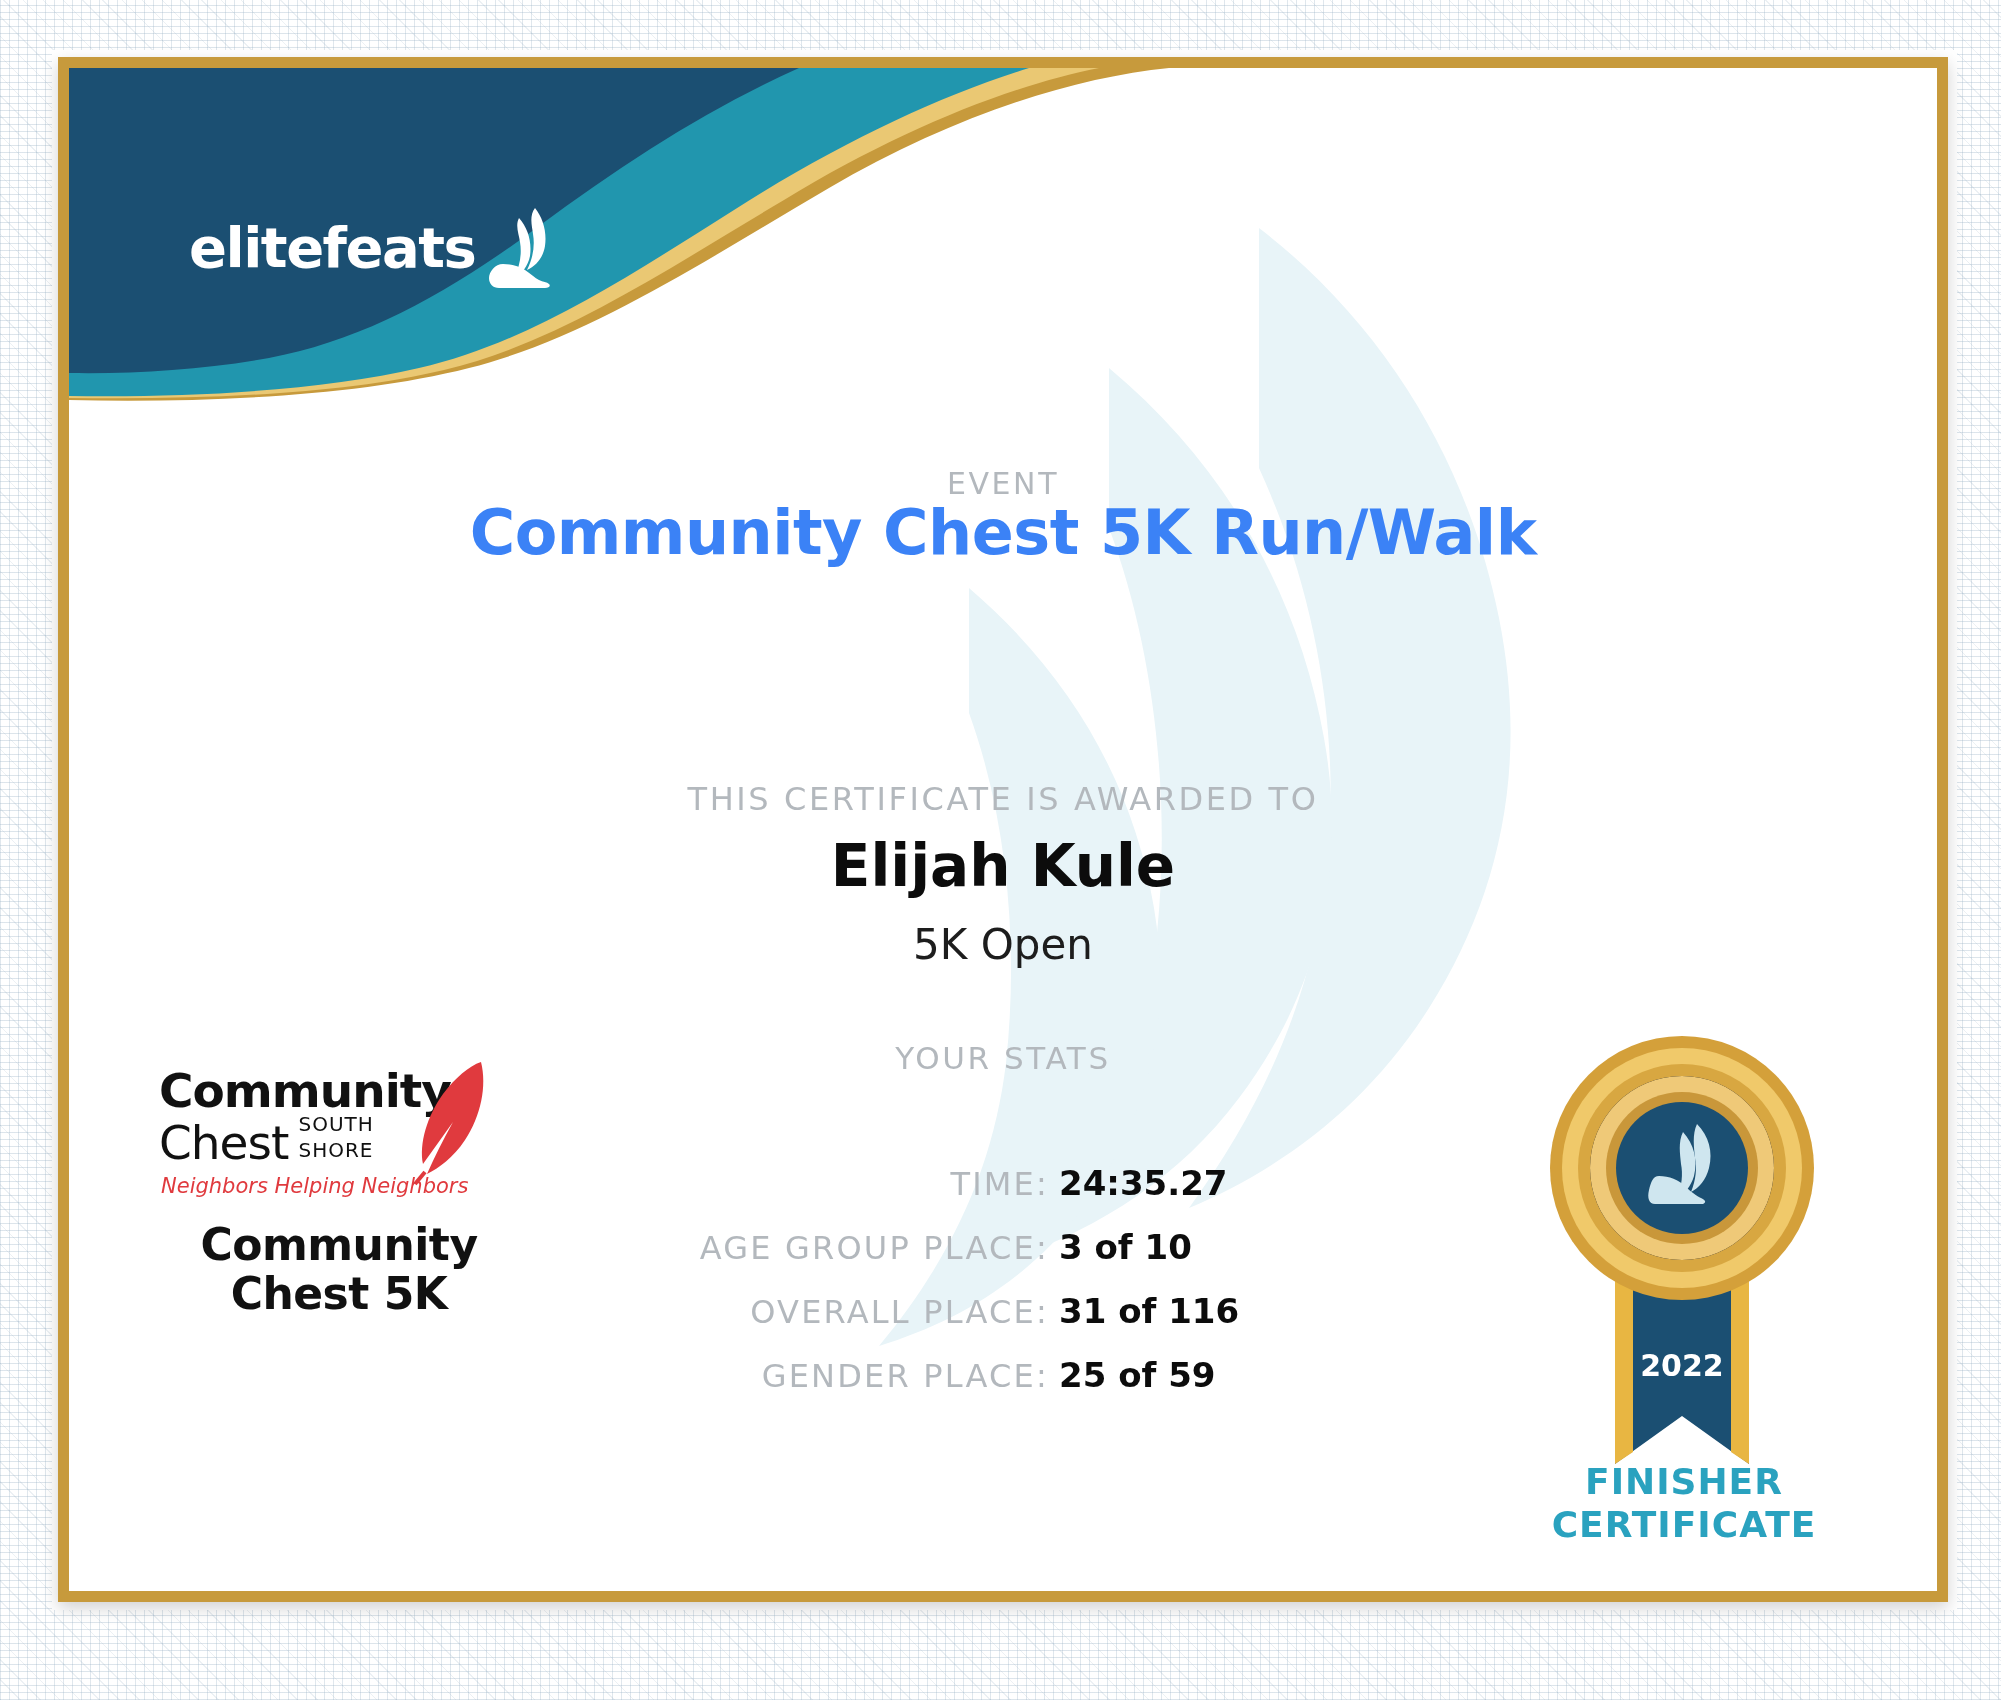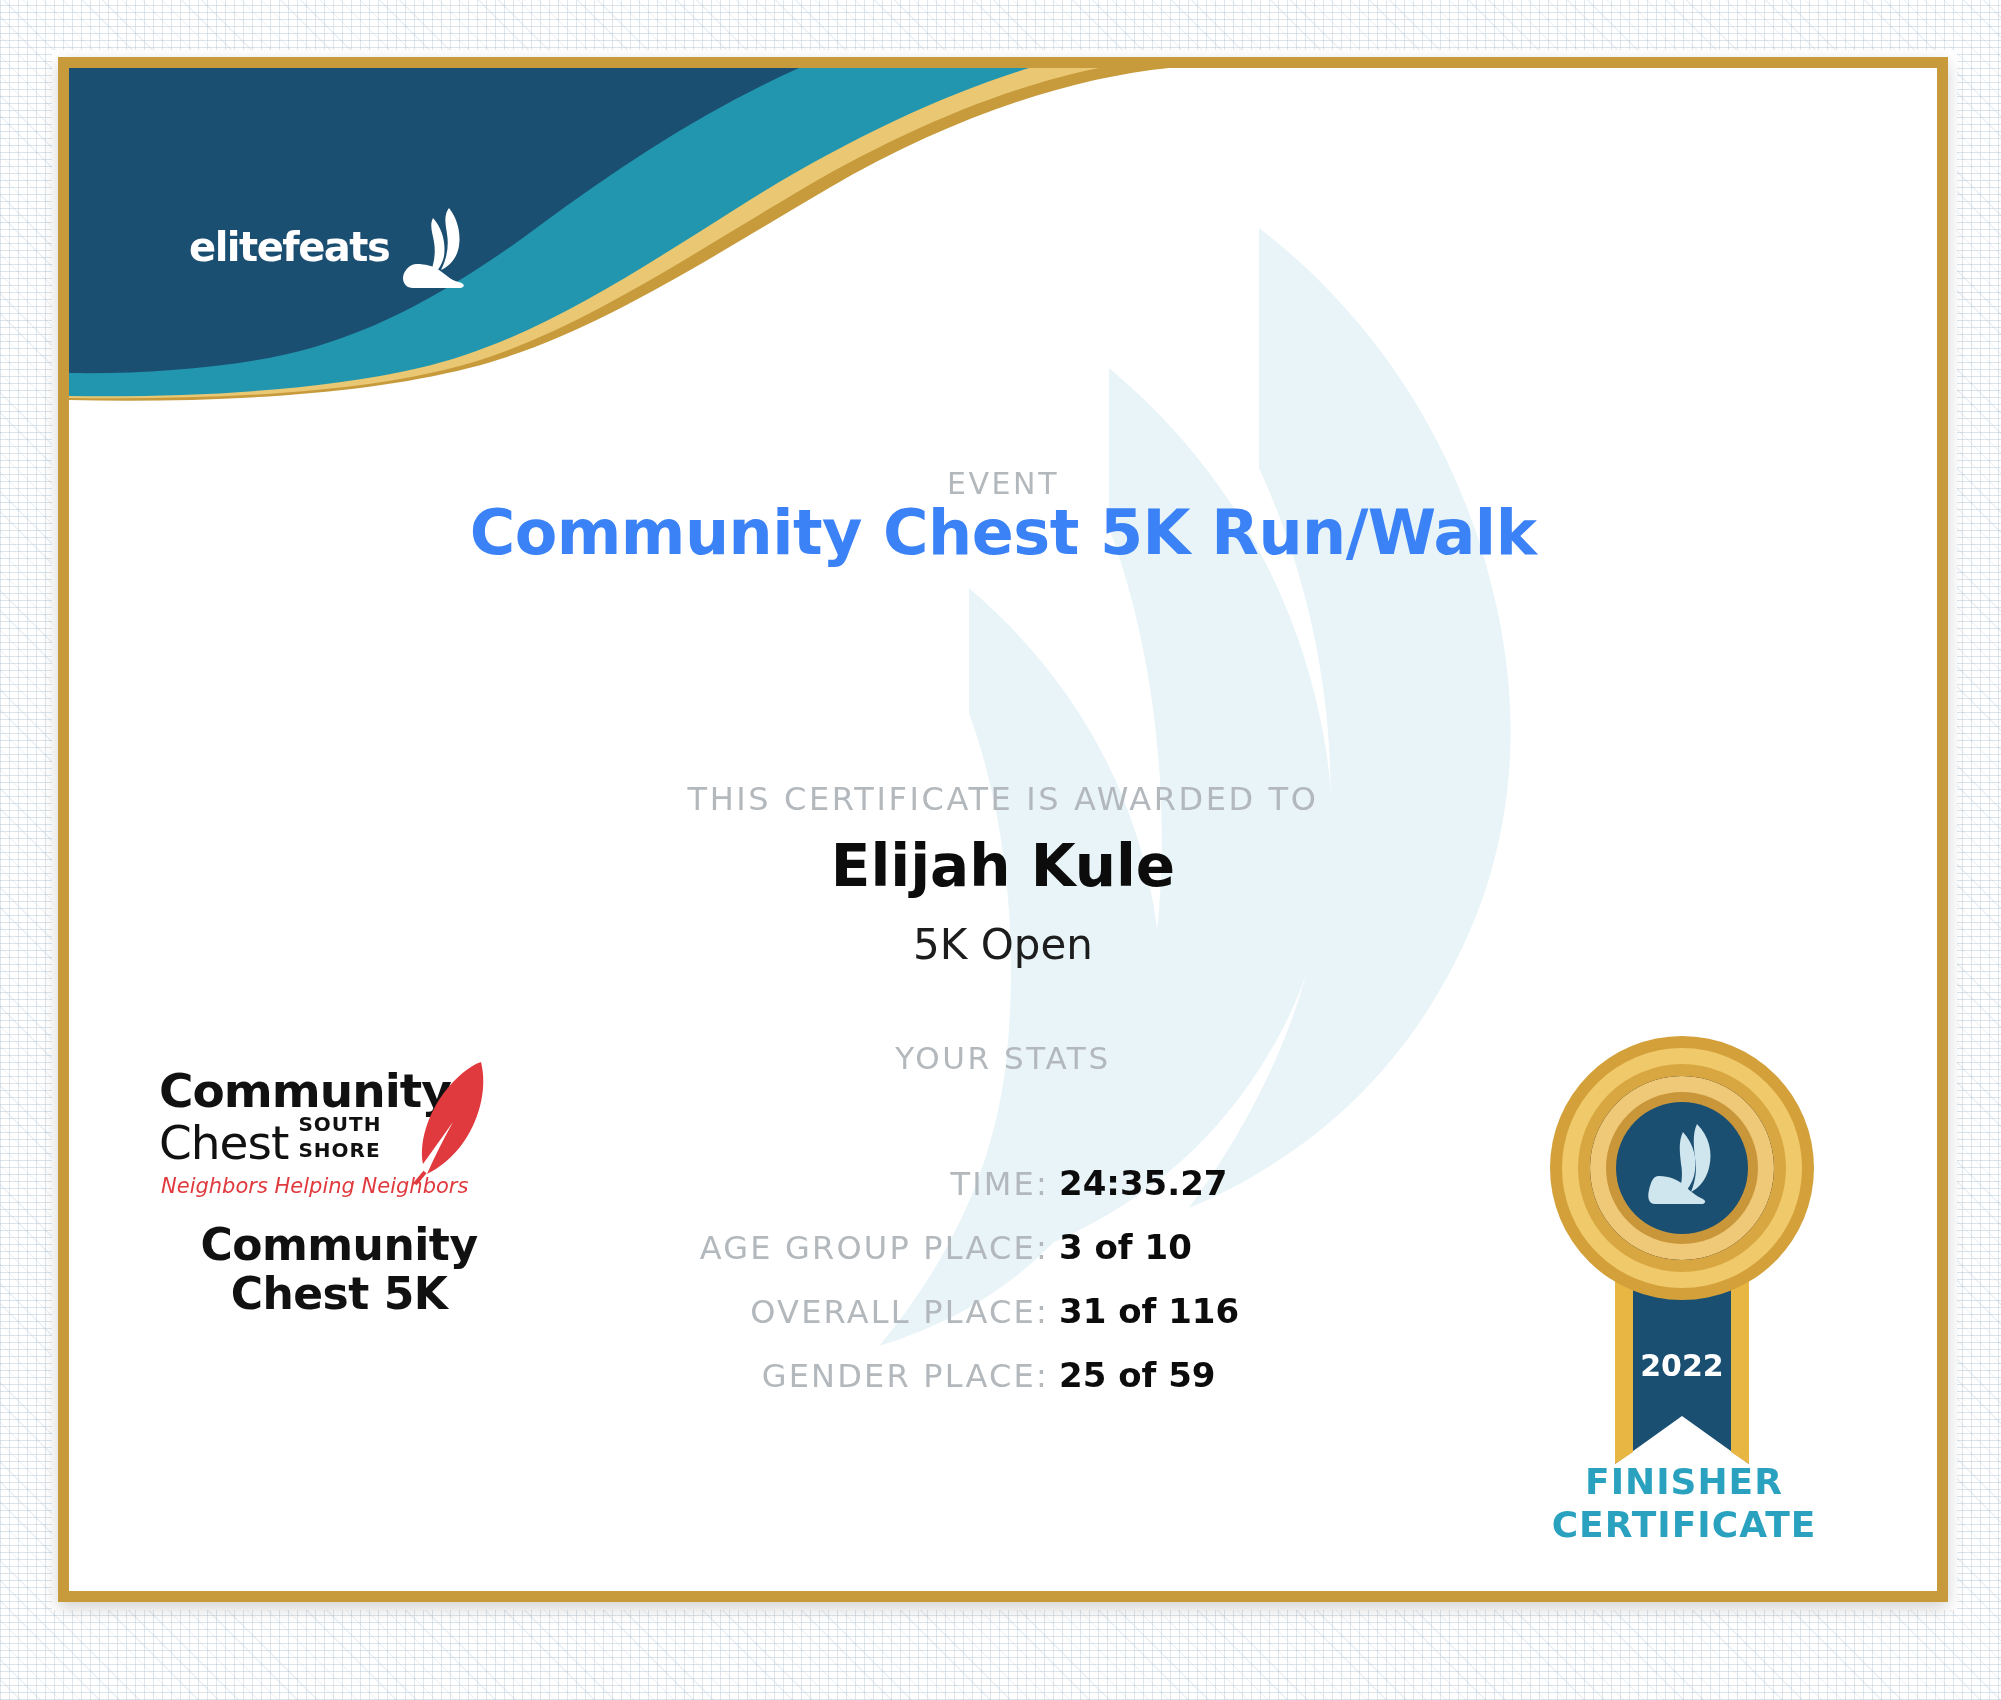--- a/index.html
+++ b/index.html
@@ -82,21 +82,21 @@
   .brand {
     position: absolute;
     left: 120px;
     top: 136px;
     display: flex;
     align-items: center;
     gap: 6px;
   }
   .brand-text {
     color: #ffffff;
-    font-size: 40px;
+    font-size: 56px;
     font-weight: 700;
     letter-spacing: -1.5px;
     font-family: "DejaVu Sans", sans-serif;
   }
 
   
   .label {
     color: #b3b8bd;
     letter-spacing: 2.6px;
     font-weight: 500;
@@ -203,21 +203,21 @@
   }
   .sponsor-title-2 {
     font-size: 47px;
     font-weight: 400;
     color: #111111;
     letter-spacing: -1px;
     line-height: 1;
   }
   .sponsor-sub {
     font-size: 20px;
-    font-weight: 700;
+    font-weight: 400;
     color: #111111;
     line-height: 1.05;
     letter-spacing: 1px;
     margin-left: 10px;
     margin-bottom: 5px;
     text-align: left;
   }
   .sponsor-tag {
     color: #e03a3e;
     font-size: 21px;

